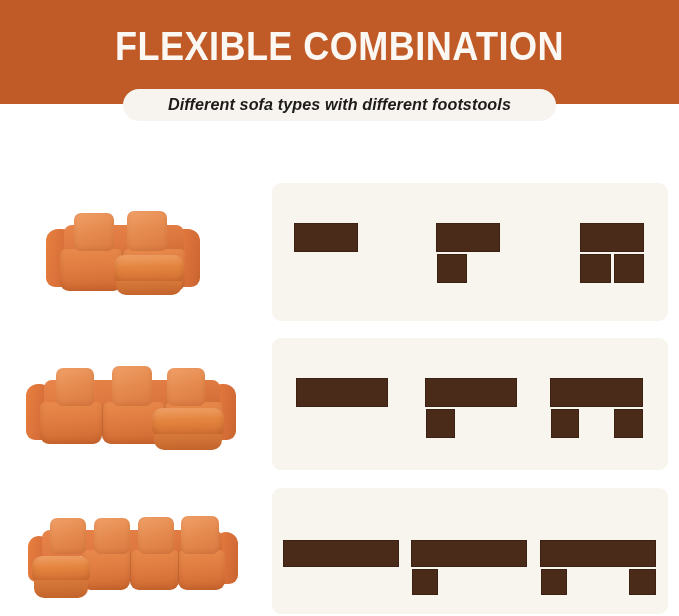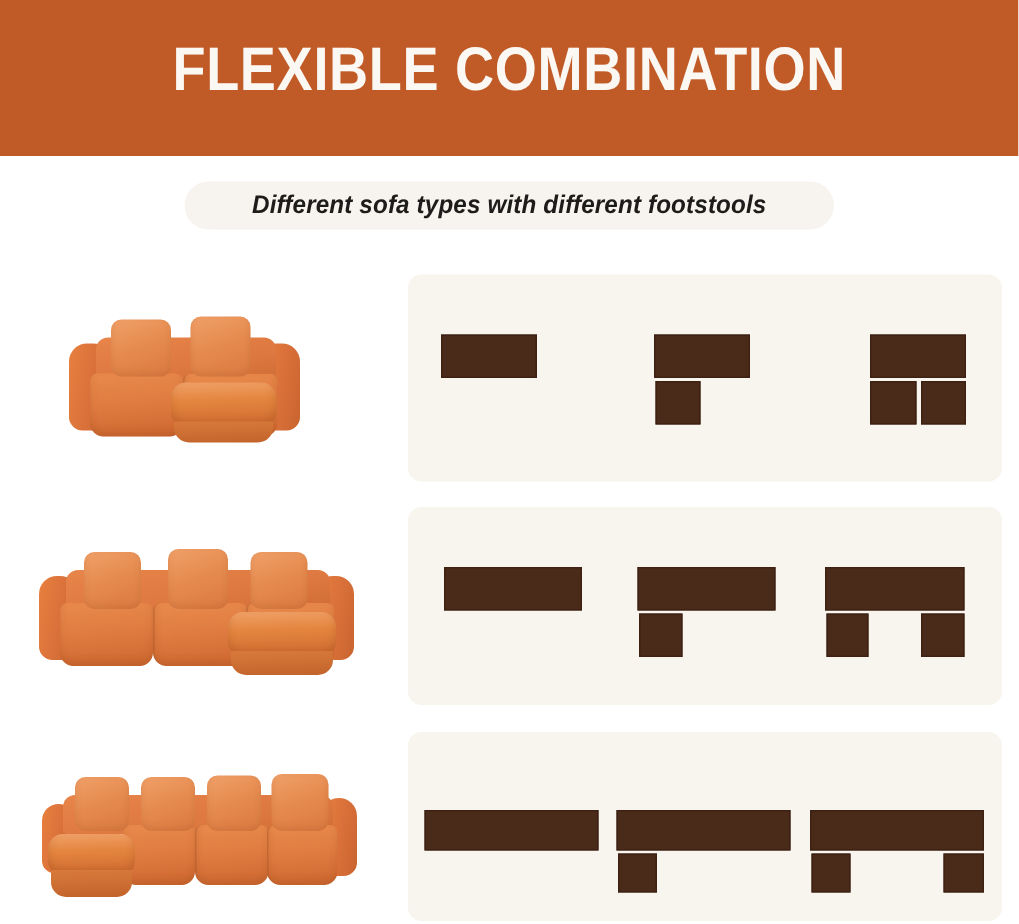--- a/index.html
+++ b/index.html
@@ -45,21 +45,20 @@
     left: 123px;
     top: 89px;
     width: 433px;
     height: 32px;
     background: #f7f4ef;
     border-radius: 16px;
     display: flex;
     align-items: center;
     justify-content: center;
     box-sizing: border-box;
-    margin-top: 32px;
   }
   #header-subtitle-text {
     color: #1d1c1a;
     font-family: "Liberation Sans Narrow", "Liberation Sans", sans-serif;
     font-style: italic;
     font-weight: bold;
     font-size: 17px;
     letter-spacing: 0.1px;
     white-space: nowrap;
     transform: scaleX(0.95);

